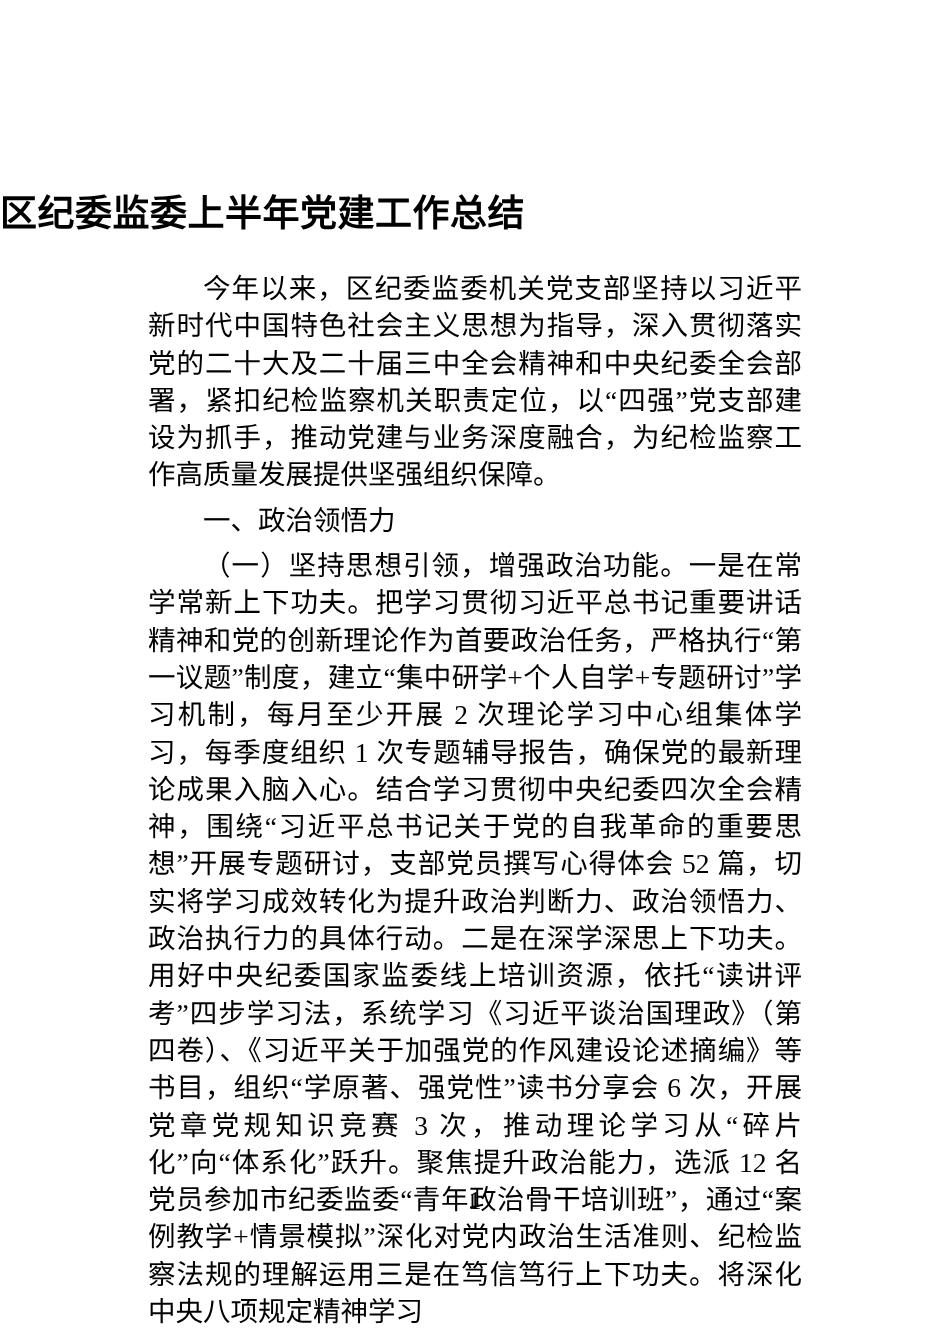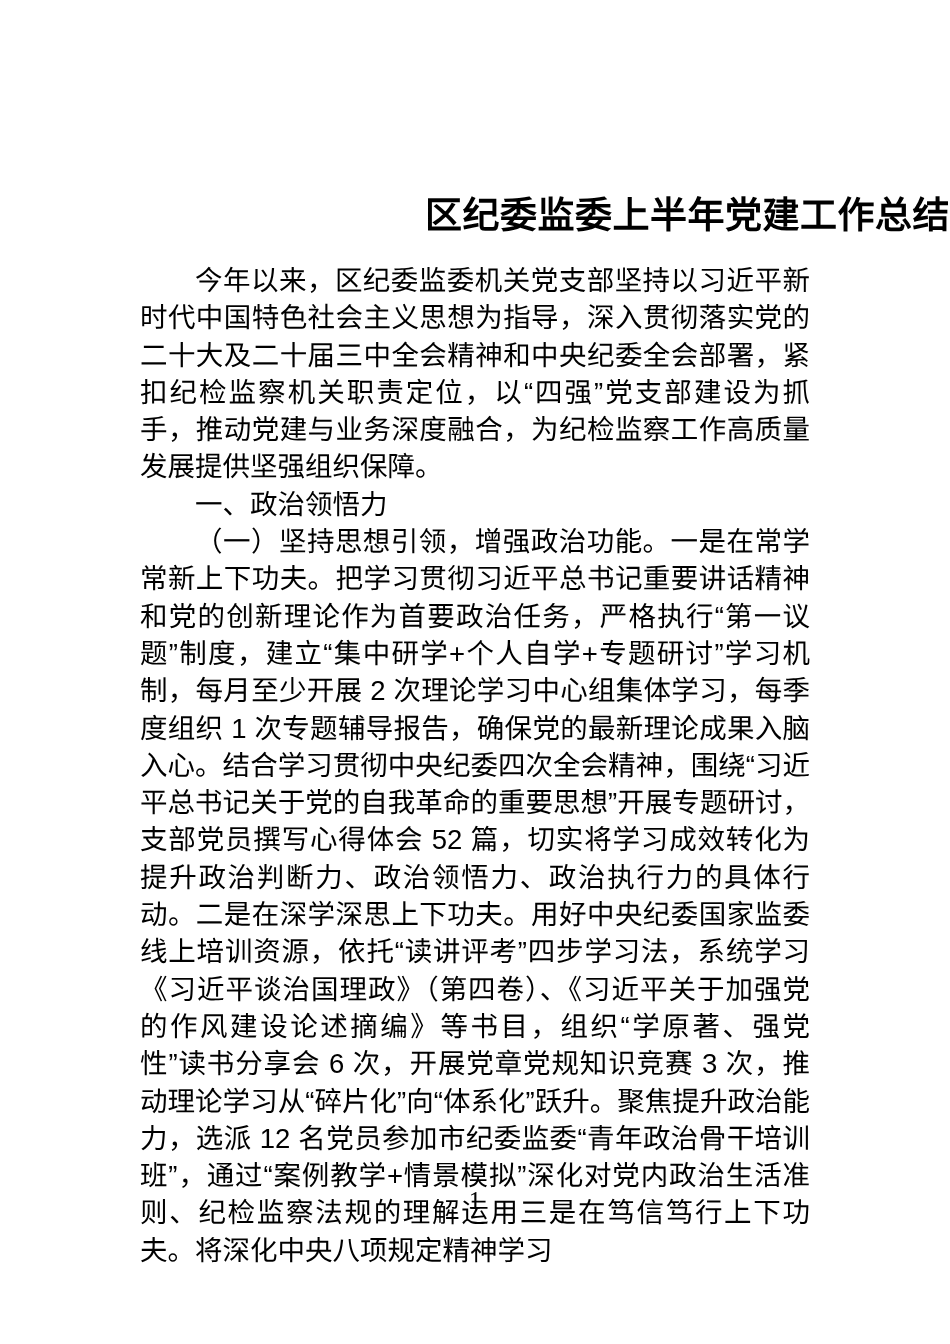--- a/index.html
+++ b/index.html
@@ -19,22 +19,22 @@
     font-family: "Liberation Sans", "DejaVu Sans", sans-serif;
     color: #000000;
   }
 
   
   .doc-title {
     position: absolute;
     top: 168px;
     left: 0;
     width: 950px;
-    text-align: right;
-    font-family: Liberation Sans, sans-serif;
+    text-align: left;
+    font-family: Liberation Mono, monospace;
     font-size: 37px;
     font-weight: bold;
     letter-spacing: 0.5px;
     line-height: 46px;
     color: #000000;
     white-space: nowrap;
   }
 
   
   .body-block {
@@ -44,28 +44,29 @@
     width: 670px;
     font-size: 27.5px;
     line-height: 37.3px;
     text-align: justify;
     text-justify: inter-ideograph;
     color: #000000;
     font-weight: 400;
   }
 
   .para {
-    margin: 0;
+    margin: 8px;
     padding: 0;
     text-indent: 2em;
     text-align: justify;
     text-justify: inter-ideograph;
     white-space: normal;
     word-break: break-all;
     line-break: strict;
+    font-family: Liberation Serif, serif;
   }
 
   
   .page-number {
     position: absolute;
     top: 1186px;
     left: 0;
     width: 950px;
     text-align: center;
     font-family: "Liberation Serif", "DejaVu Serif", serif;

